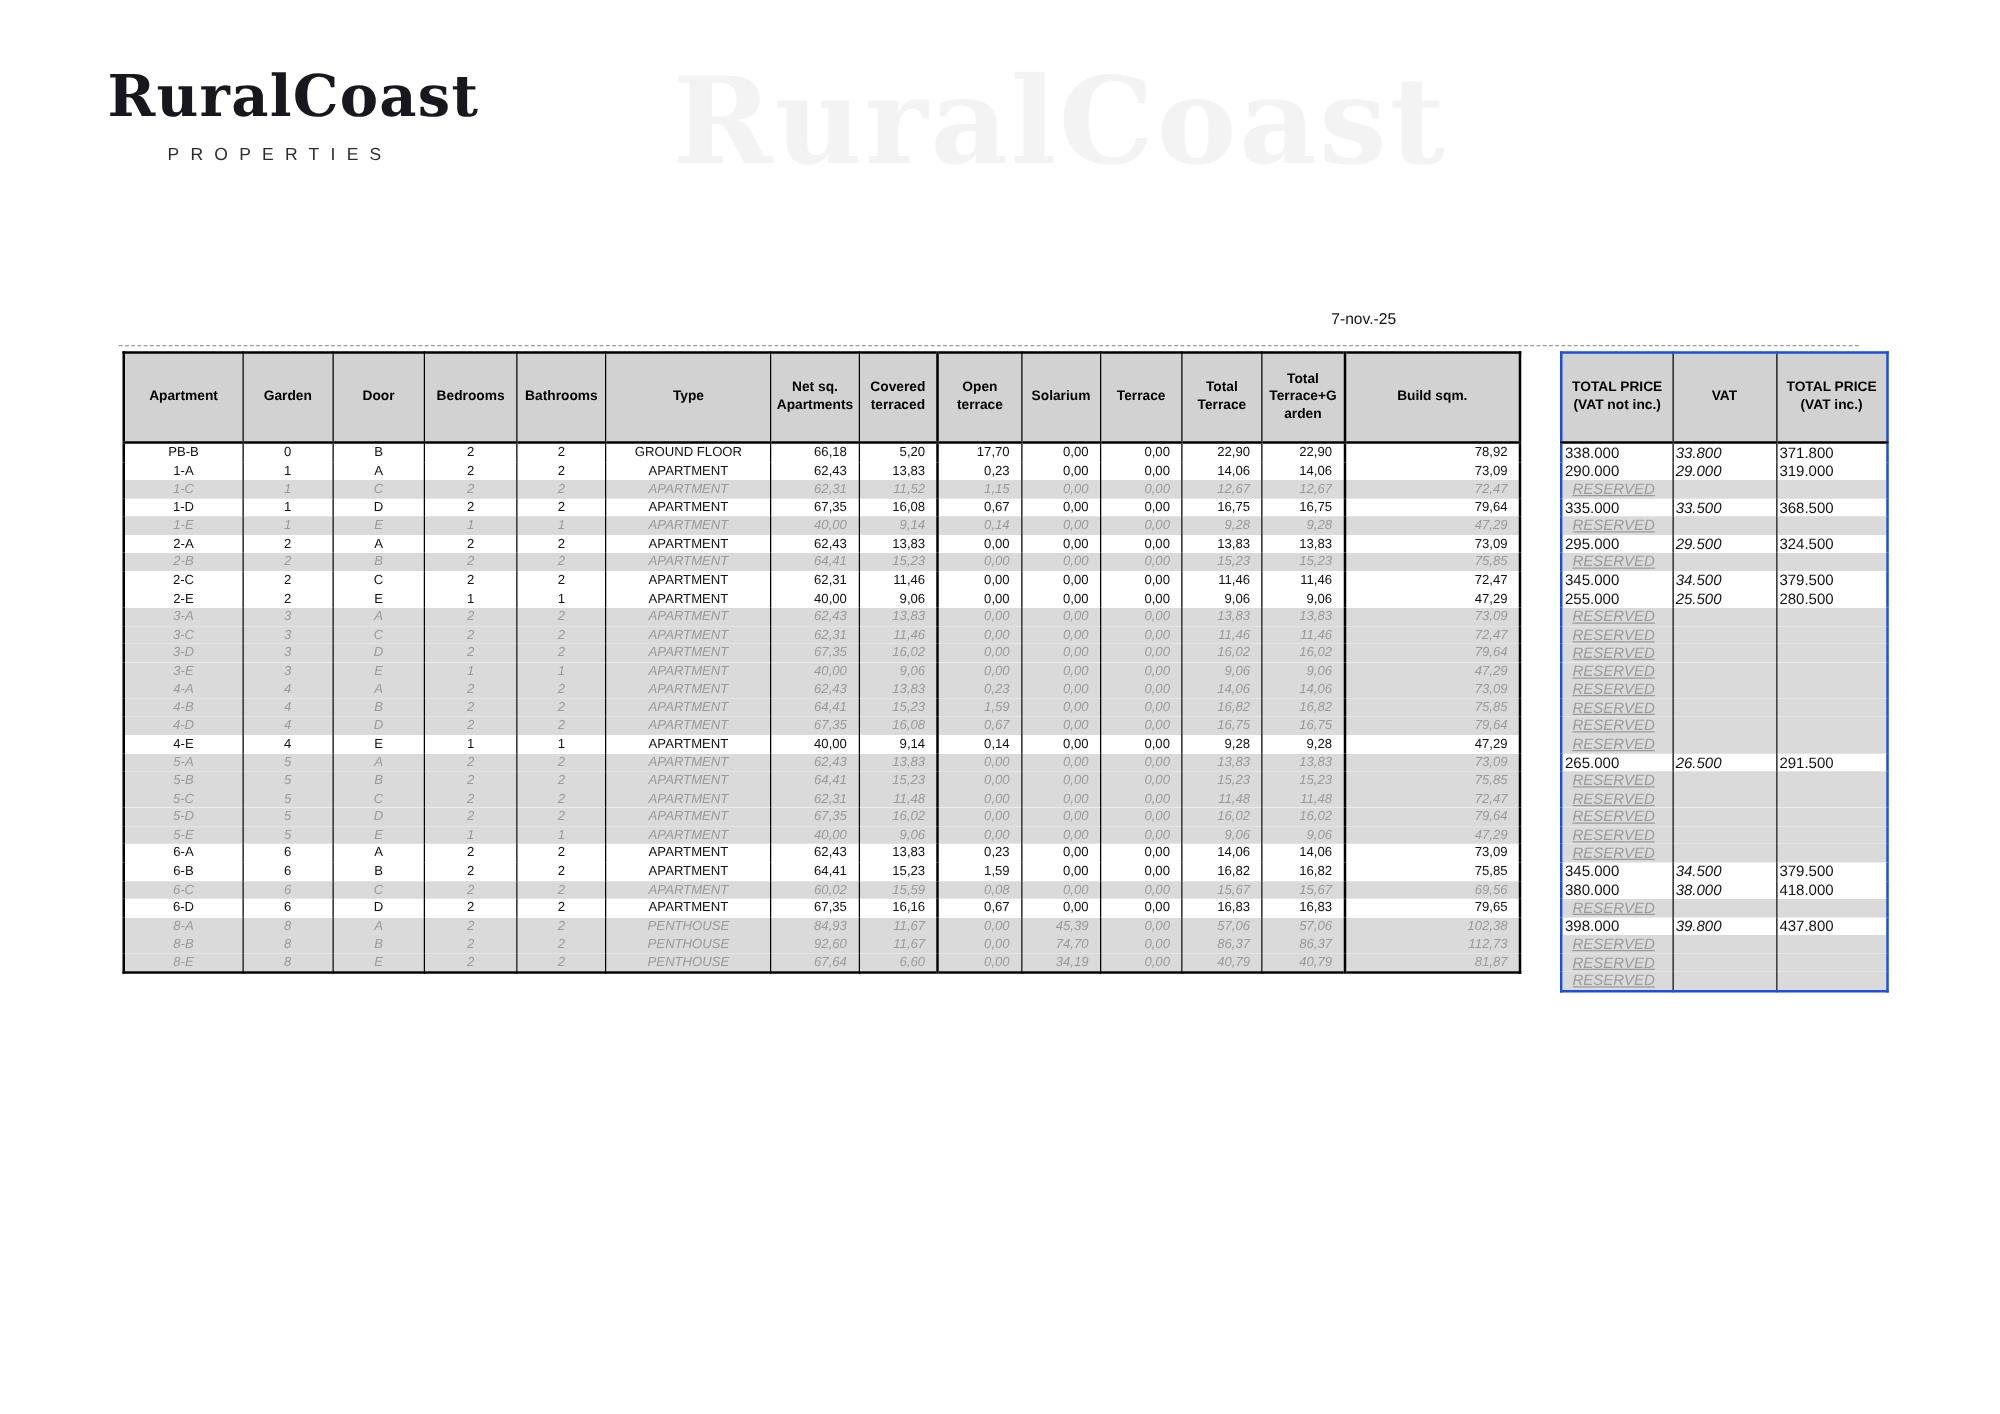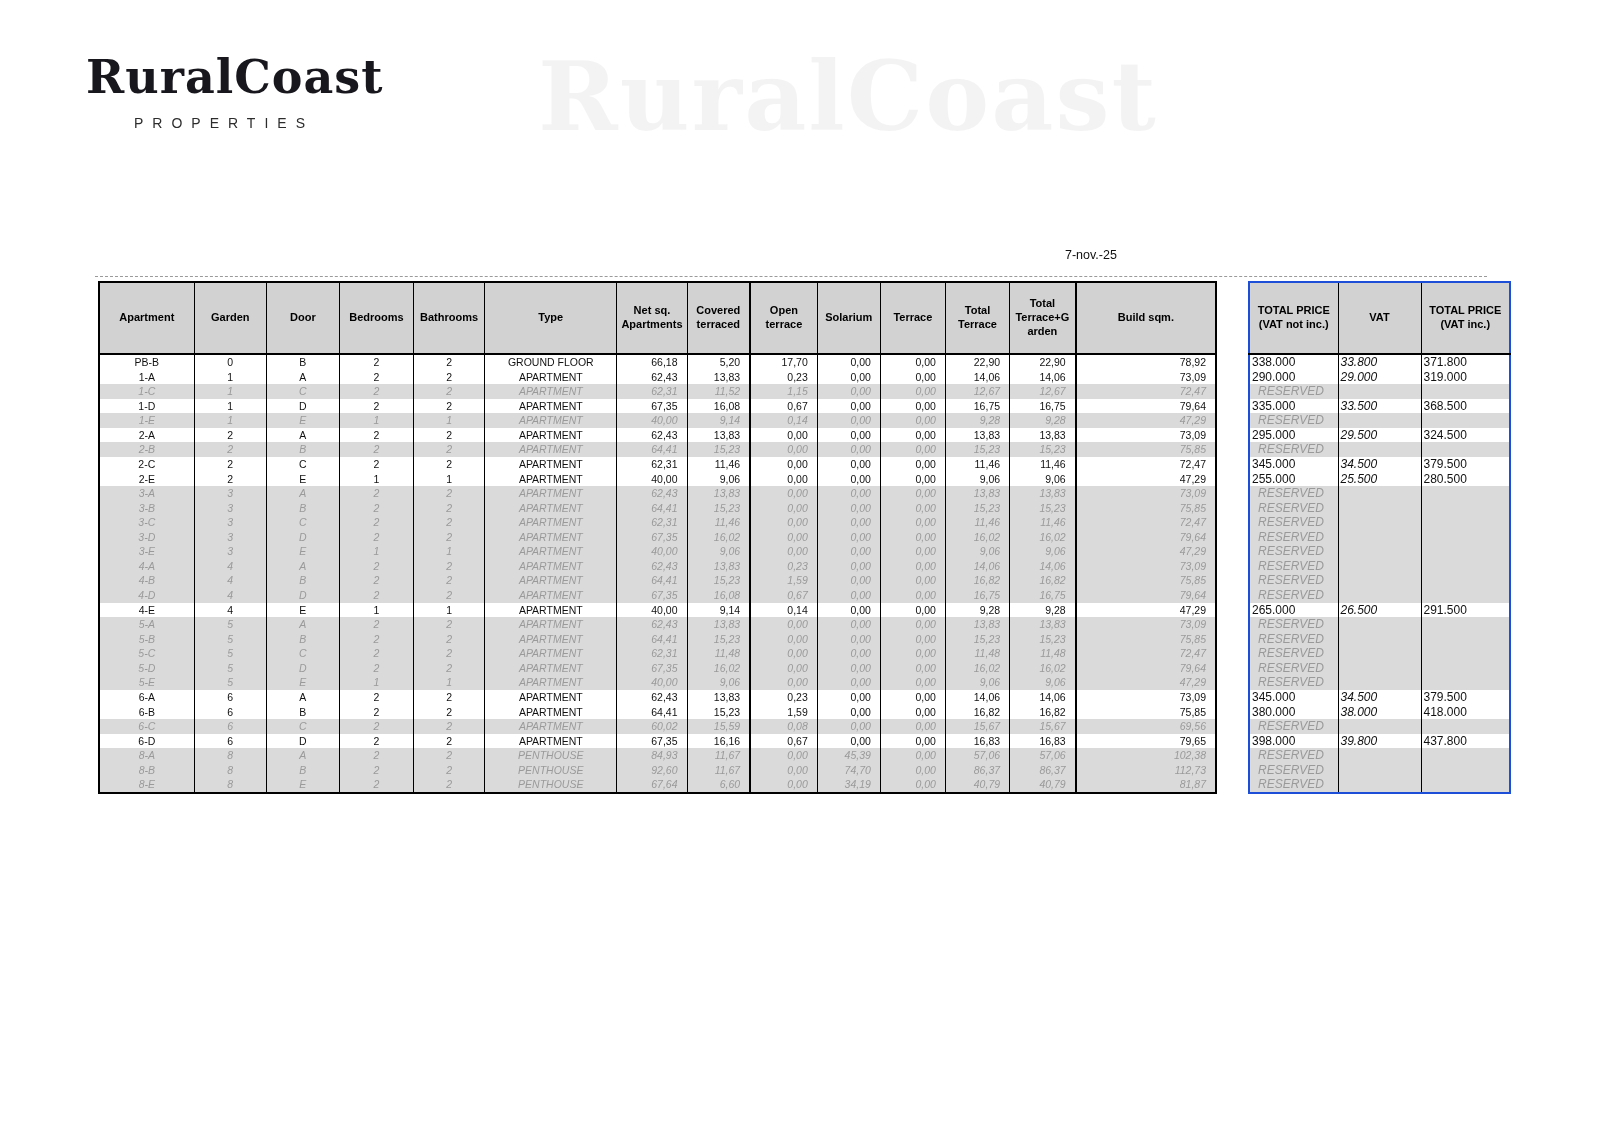--- a/index.html
+++ b/index.html
@@ -58,21 +58,21 @@
   }
   .ctr{text-align:center;}
   .num{text-align:right;padding-right:9px;}
   tr.reserved td{
     background:#dadada;color:#9a9a9a;font-style:italic;
   }
   .price-table td{font-size:12px;}
   .price-num{text-align:left;padding-right:13px;}
   .vat-cell{font-style:italic;}
   .reserved-label{
-    text-align:left;padding-left:8px;font-style:italic;color:#9a9a9a;
+    text-align:left;padding-left:8px;font-style:italic;color:#9a9a9a;text-decoration:underline;
   }
 </style>
 </head>
 <body>
 
 <div class="logo">
   <div class="logo-name">RuralCoast</div>
   <div class="logo-sub">PROPERTIES</div>
 </div>
 
@@ -272,36 +272,20 @@
         <td class="num">62,43</td>
         <td class="num">13,83</td>
         <td class="num">0,00</td>
         <td class="num">0,00</td>
         <td class="num">0,00</td>
         <td class="num">13,83</td>
         <td class="num">13,83</td>
         <td class="num">73,09</td>
       </tr>
       <tr class="reserved">
-        <td class="ctr">3-B</td>
-        <td class="ctr">3</td>
-        <td class="ctr">B</td>
-        <td class="ctr">2</td>
-        <td class="ctr">2</td>
-        <td class="ctr">APARTMENT</td>
-        <td class="num">64,41</td>
-        <td class="num">15,23</td>
-        <td class="num">0,00</td>
-        <td class="num">0,00</td>
-        <td class="num">0,00</td>
-        <td class="num">15,23</td>
-        <td class="num">15,23</td>
-        <td class="num">75,85</td>
-      </tr>
-      <tr class="reserved">
         <td class="ctr">3-C</td>
         <td class="ctr">3</td>
         <td class="ctr">C</td>
         <td class="ctr">2</td>
         <td class="ctr">2</td>
         <td class="ctr">APARTMENT</td>
         <td class="num">62,31</td>
         <td class="num">11,46</td>
         <td class="num">0,00</td>
         <td class="num">0,00</td>

